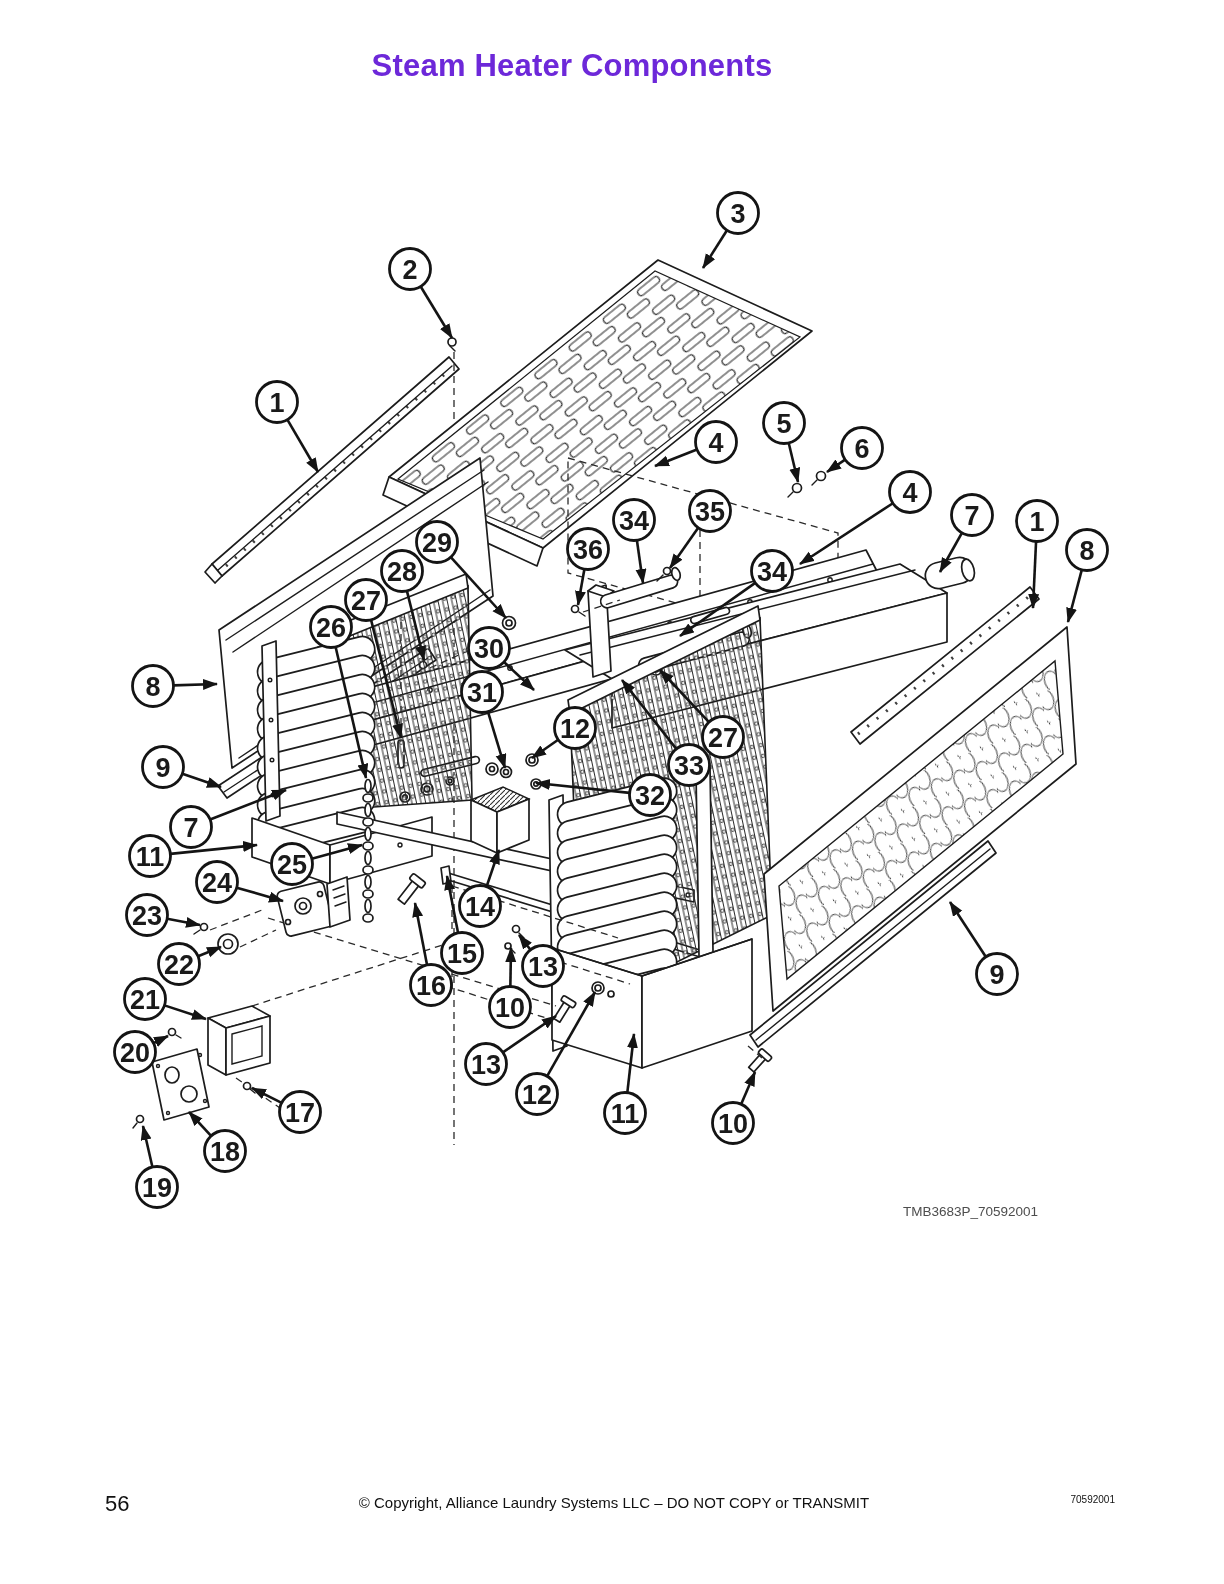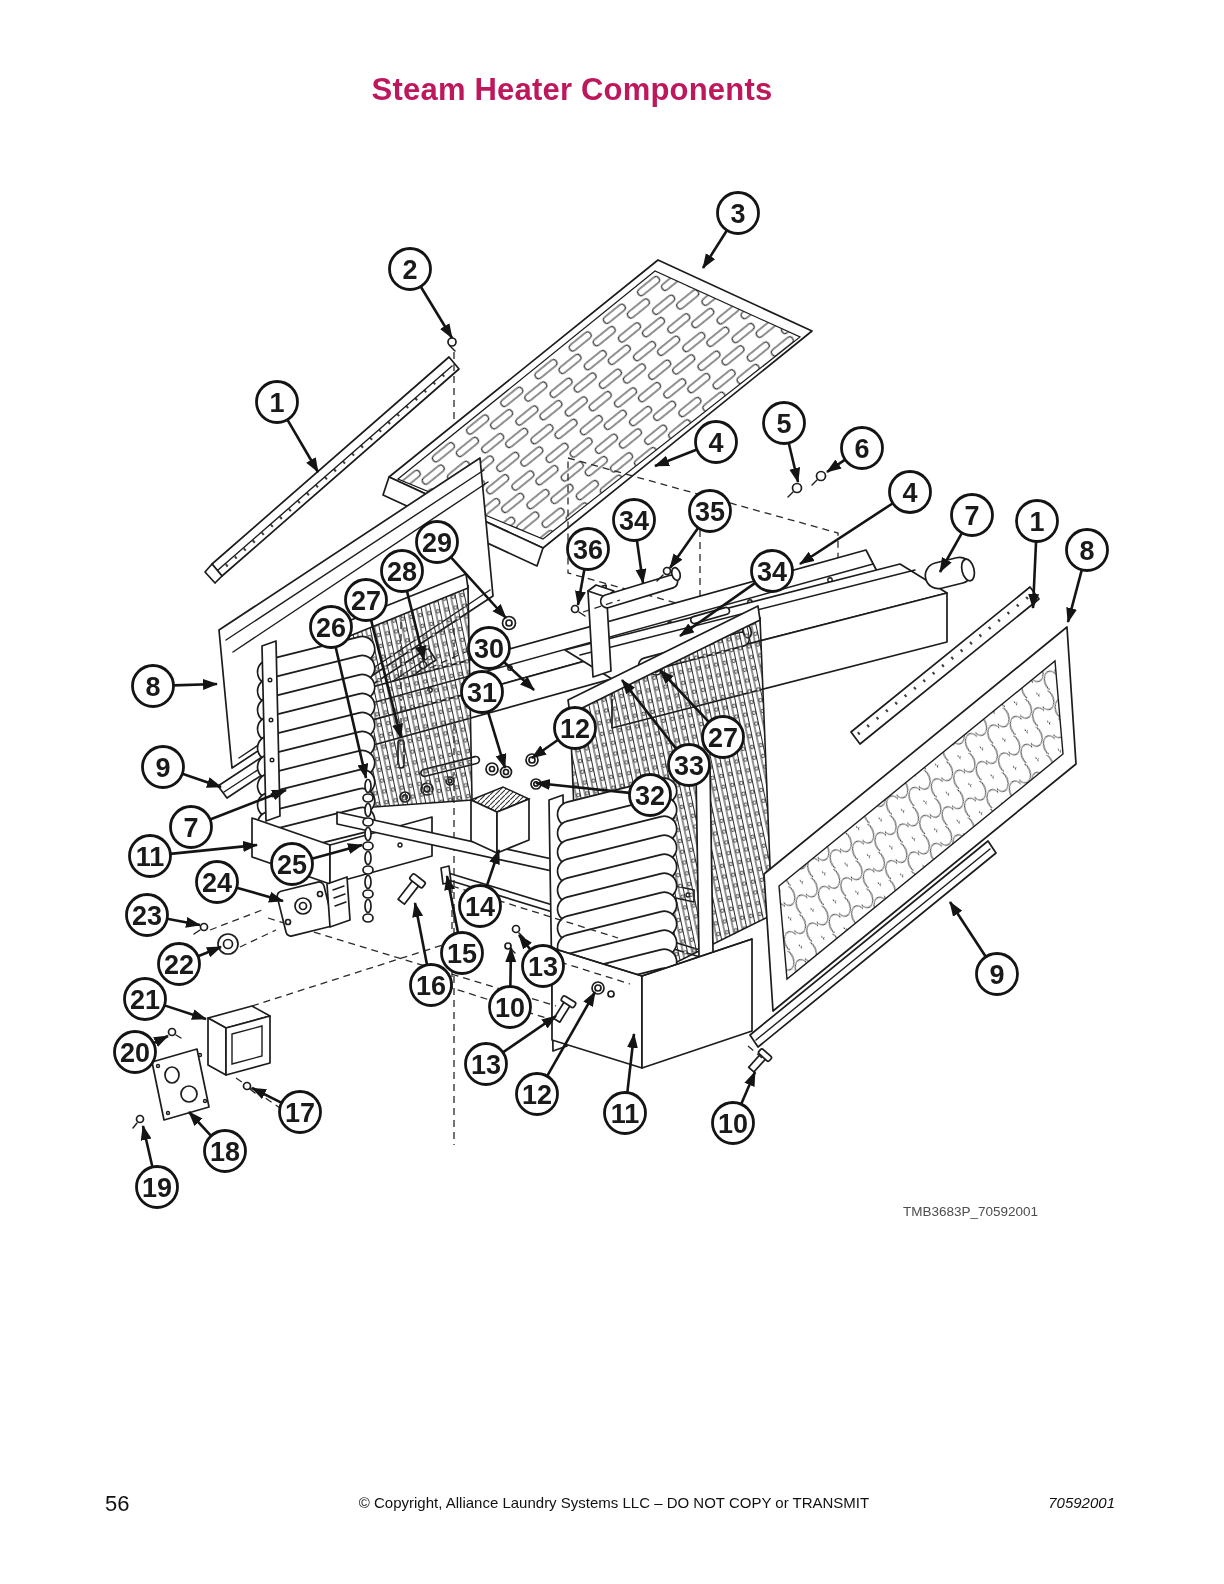--- a/index.html
+++ b/index.html
@@ -2,22 +2,22 @@
 <html><head>
 <meta charset="utf-8">
 <style>
   html,body { margin:0; padding:0; background:#e8e8e8; }
   #page {
     position:relative; width:1224px; height:1584px; background:#ffffff;
     font-family:"Liberation Sans", sans-serif; overflow:hidden;
     margin:0 auto;
   }
   #title {
-    position:absolute; left:0; top:72px; width:1144px; text-align:center;
-    font-size:31px; font-weight:bold; color:#be185d; letter-spacing:0.2px;
+    position:absolute; left:0; top:48px; width:1144px; text-align:center;
+    font-size:31px; font-weight:bold; color:#6d28d9; letter-spacing:0.2px;
   }
   #diagram-svg { position:absolute; left:0; top:0; }
 
   
   .w    { fill:#ffffff; stroke:#1c1c1c; stroke-width:1.7; stroke-linejoin:round; }
   .ln   { stroke:#1c1c1c; stroke-width:1.4; fill:none; stroke-linecap:round; }
   .ln2  { stroke:#1c1c1c; stroke-width:1.7; fill:none; stroke-linecap:round; }
   .dash { stroke:#2a2a2a; stroke-width:1.3; fill:none; stroke-dasharray:7 5; }
   .nofill { fill:none; }
   .tick { stroke:#1c1c1c; stroke-width:3; stroke-dasharray:2 10; fill:none; opacity:.85; }
@@ -29,21 +29,21 @@
   .balloon circle { fill:#ffffff; stroke:#141414; stroke-width:2.8; }
   .balloon text {
     font-family:"Liberation Sans", sans-serif; font-size:27px; font-weight:bold;
     fill:#1a1a1a; text-anchor:middle;
   }
   .figcode { font-family:"Liberation Sans", sans-serif; font-size:13.5px; fill:#4d4d4d; }
 
   .footer-text { position:absolute; color:#111; }
   #footer-page { left:105px; top:1491px; font-size:22px; }
   #footer-copy { left:2px; top:1494px; width:1224px; text-align:center; font-size:15px; }
-  #footer-doc  { right:109px; top:1494px; font-size:15px;font-style:italic; }
+  #footer-doc  { right:109px; top:1494px; font-size:10px; }
 </style>
 </head>
 <body>
 
 <div id="page">
 
   <div id="title">Steam Heater Components</div>
 
   <svg id="diagram-svg" width="1224" height="1584" viewBox="0 0 1224 1584">
     <defs>

